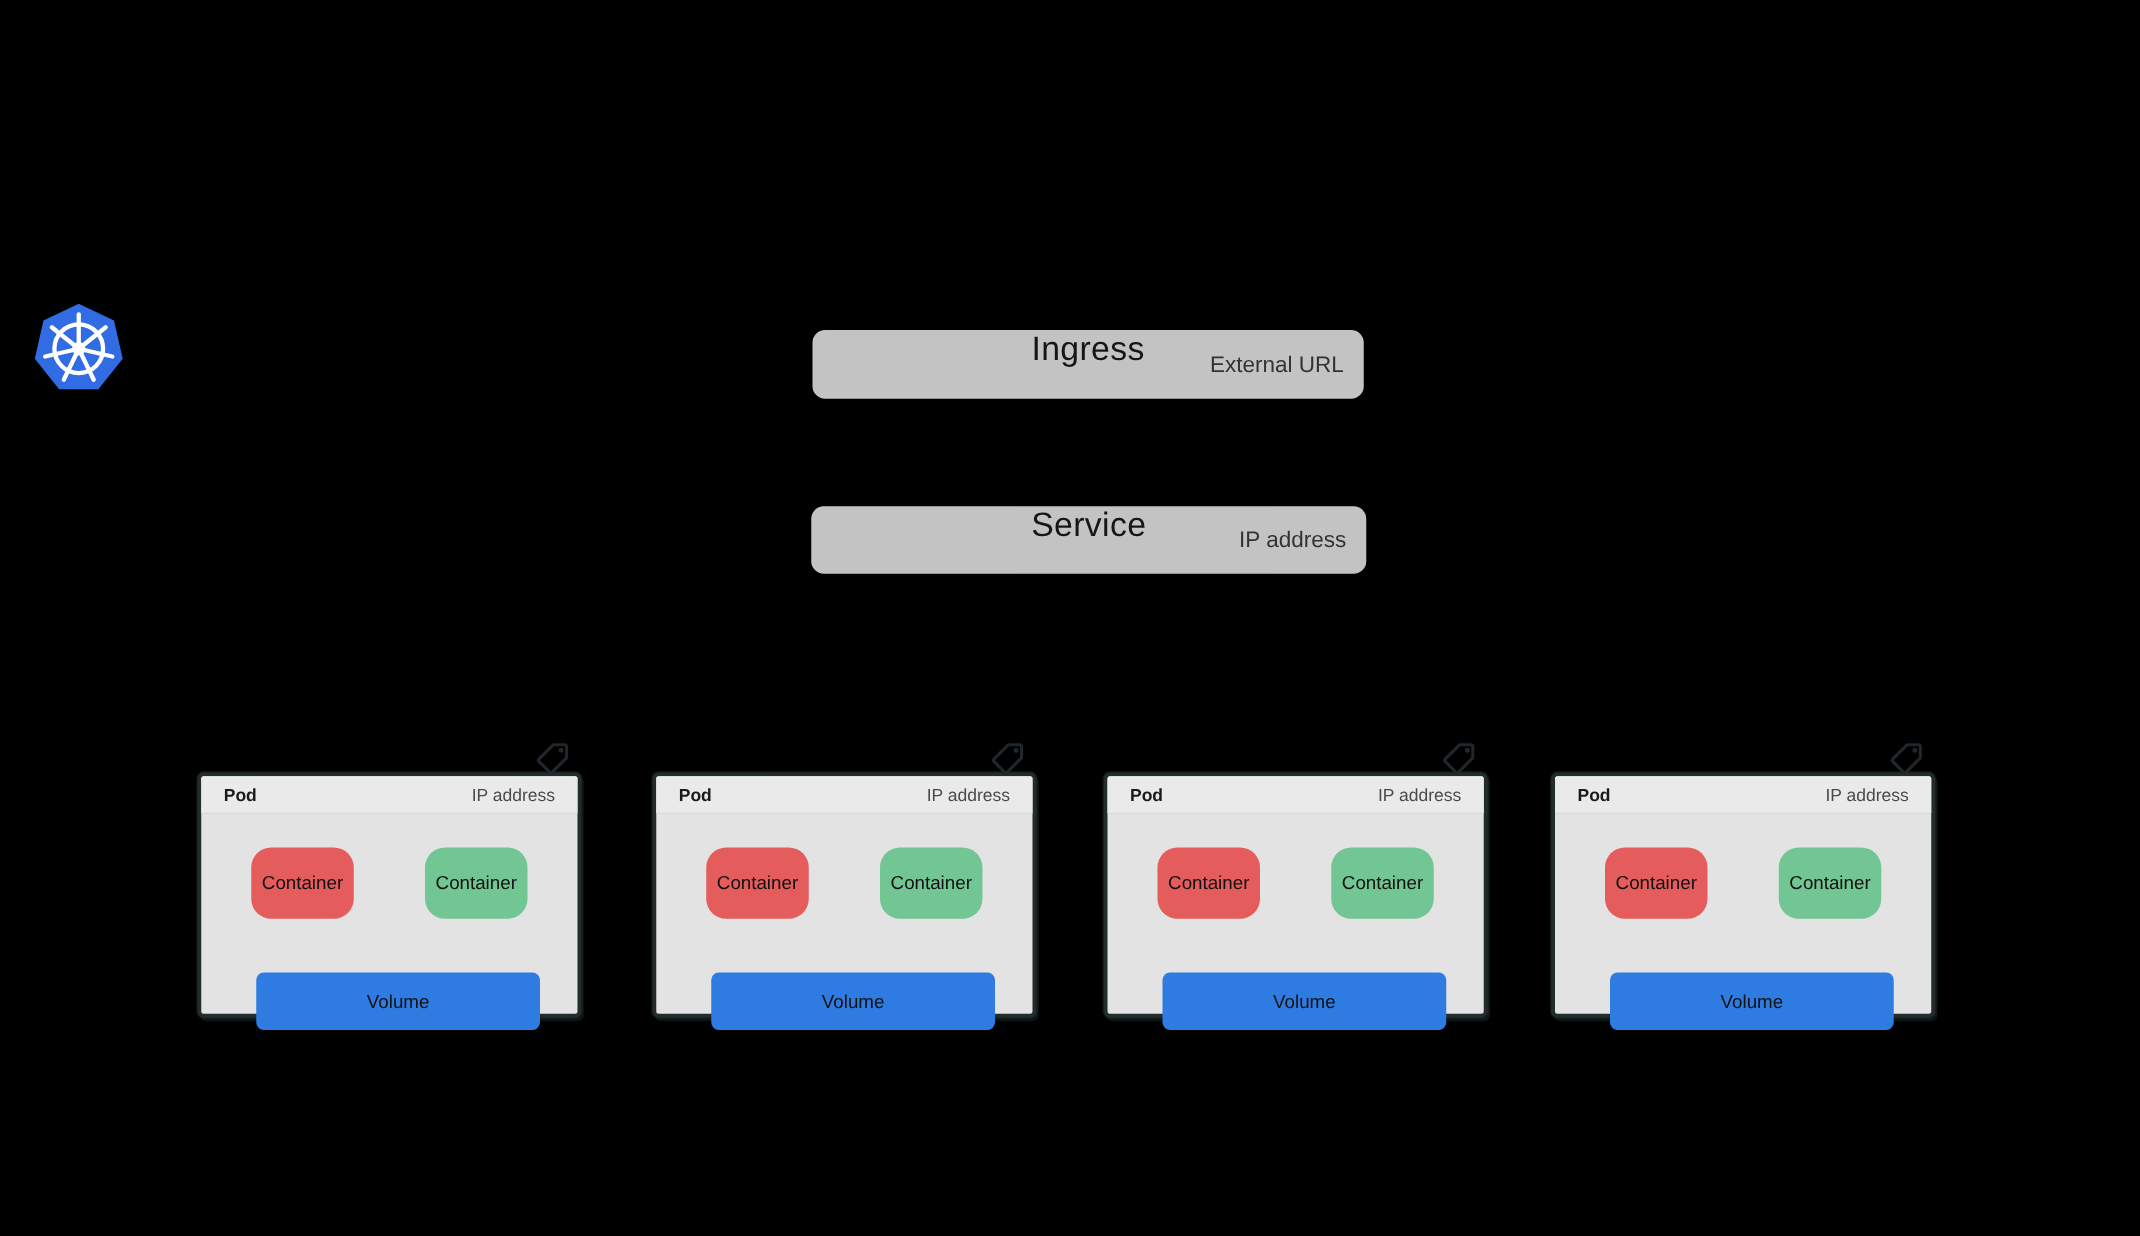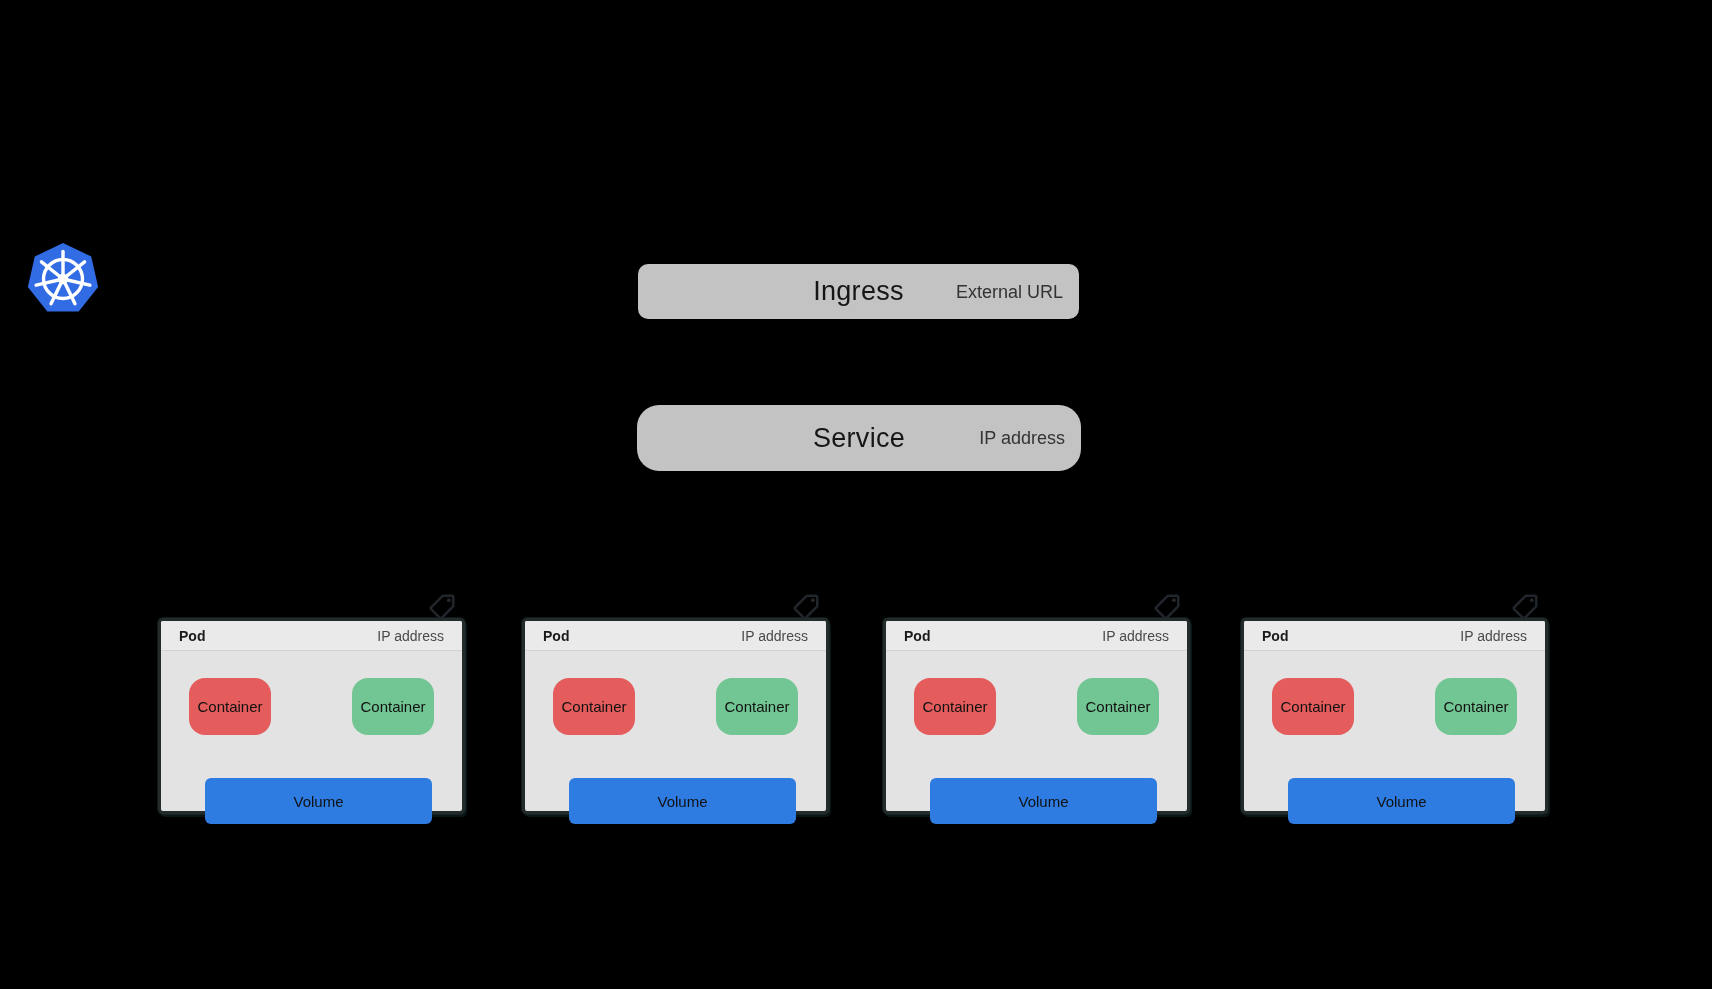--- a/index.html
+++ b/index.html
@@ -33,24 +33,24 @@
 
   
   .k8s-logo{position:absolute;left:25px;top:241px;width:76px;height:76px;}
   .k8s-logo svg{width:100%;height:100%;display:block;}
 
   
   .level-bar{
     position:absolute;
     background:var(--node-bar-bg);
     border-radius:10px;
-    display:flex;align-items:center;justify-content:center;
+    display:flex;align-items:flex-start;justify-content:center;margin-left:12px;
   }
   .level-bar.ingress{left:638px;top:264px;width:441px;height:55px;}
-  .level-bar.service{left:637px;top:405px;width:444px;height:66px;border-radius:22px;}
+  .level-bar.service{left:637px;top:405px;width:444px;height:54px;}
   .level-label{
     font-size:27px;color:var(--node-bar-text);letter-spacing:0.3px;
   }
   .level-annotation{
     position:absolute;right:16px;top:50%;transform:translateY(-50%);
     font-size:18px;color:var(--node-bar-annotation);
   }
 
   
   .pod{
@@ -72,21 +72,21 @@
     display:flex;align-items:center;justify-content:space-between;
     padding:0 18px;
     gap:41px;
   }
   .pod-title{font-size:14px;font-weight:bold;color:var(--pod-title-text);}
   .pod-annotation{font-size:14px;color:var(--pod-annotation-text);}
 
   .pod-body{position:relative;height:160px;}
   .containers-row{
     display:flex;justify-content:space-between;
-    padding:0 28px;margin-top:27px;
+    padding:0 40px;margin-top:27px;
   }
   .container-node{
     width:82px;height:57px;border-radius:16px;
     display:flex;align-items:center;justify-content:center;
     font-size:15px;color:var(--node-text);
   }
   .container-node.red{background:var(--container-red);}
   .container-node.green{background:var(--container-green);}
   .volume-node{
     position:absolute;left:44px;bottom:14px;width:227px;height:46px;

